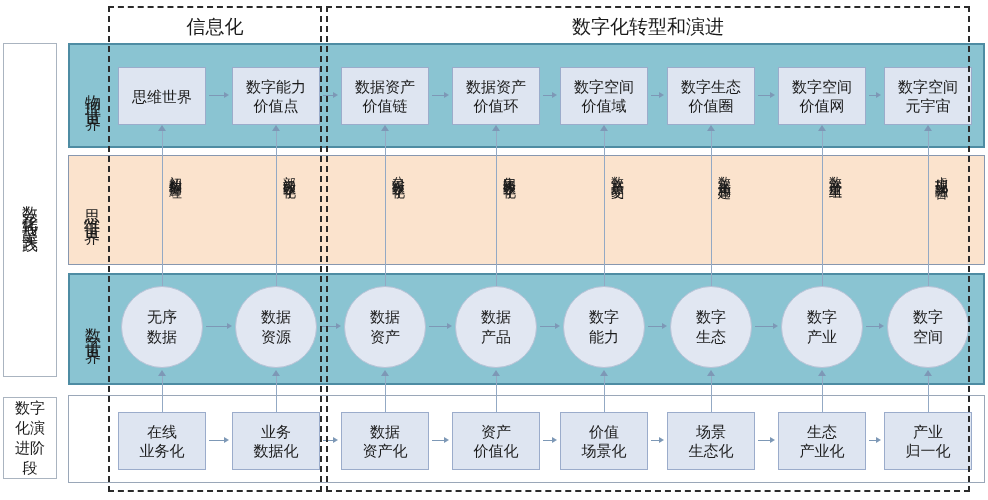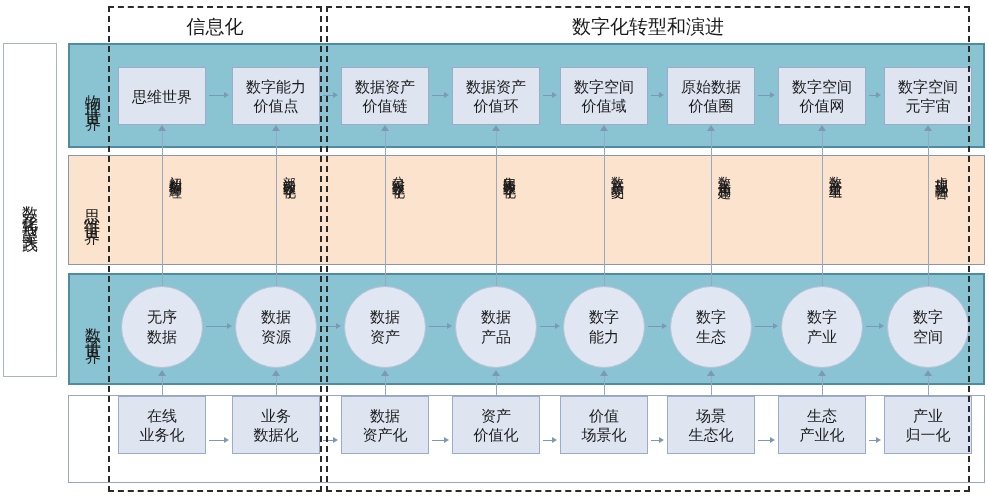--- a/index.html
+++ b/index.html
@@ -49,21 +49,21 @@
   }
   
   .pbox,.sbox{
     position:absolute;width:88px;height:58px;box-sizing:border-box;
     background:#dee5f1;border:1px solid #9baccb;
     display:flex;align-items:center;justify-content:center;
     text-align:center;font-size:15px;line-height:19px;
     white-space:pre-line;z-index:3;
   }
   .pbox{top:67px;left:calc(var(--cx) - 44px);}
-  .sbox{top:396px;left:calc(var(--cx) - 44px);}
+  .sbox{top:412px;left:calc(var(--cx) - 44px);}
   .circle{
     position:absolute;top:286px;left:calc(var(--cx) - 41px);
     width:82px;height:82px;border-radius:50%;box-sizing:border-box;
     background:#e1e7f2;border:1px solid #b7c2d6;
     display:flex;align-items:center;justify-content:center;
     text-align:center;font-size:15px;line-height:20px;
     white-space:pre-line;z-index:3;
   }
   .mtext{
     position:absolute;top:166px;left:calc(var(--cx) + 4px);height:96px;
@@ -86,20 +86,23 @@
     border-left:5px solid #7d98b6;
   }
 </style>
 </head>
 <body>
 
 <div id="stage">
 
   <div class="side-box" id="practice-box">
     <div class="vtext">数字化转型实践</div>
+  </div>
+  <div class="side-box" id="stage-box">
+    <div class="inner">数字化演进阶段</div>
   </div>
 
   <div class="band" id="band-physical">
     <div class="row-label">
       <div class="vtext">物理世界</div>
     </div>
   </div>
   <div class="band" id="band-mental">
     <div class="row-label">
       <div class="vtext">思维世界</div>
@@ -160,21 +163,21 @@
 价值域</div>
     <div class="mtext">数字产品交易</div>
     <div class="circle">数字
 能力</div>
     <div class="sbox">价值
 场景化</div>
     <div class="vconn upper"></div>
     <div class="vconn lower"></div>
   </div>
   <div style="--cx:711px">
-    <div class="pbox">原始数据
+    <div class="pbox">数字生态
 价值圈</div>
     <div class="mtext">数字生态构建</div>
     <div class="circle">数字
 生态</div>
     <div class="sbox">场景
 生态化</div>
     <div class="vconn upper"></div>
     <div class="vconn lower"></div>
   </div>
   <div style="--cx:822px">

